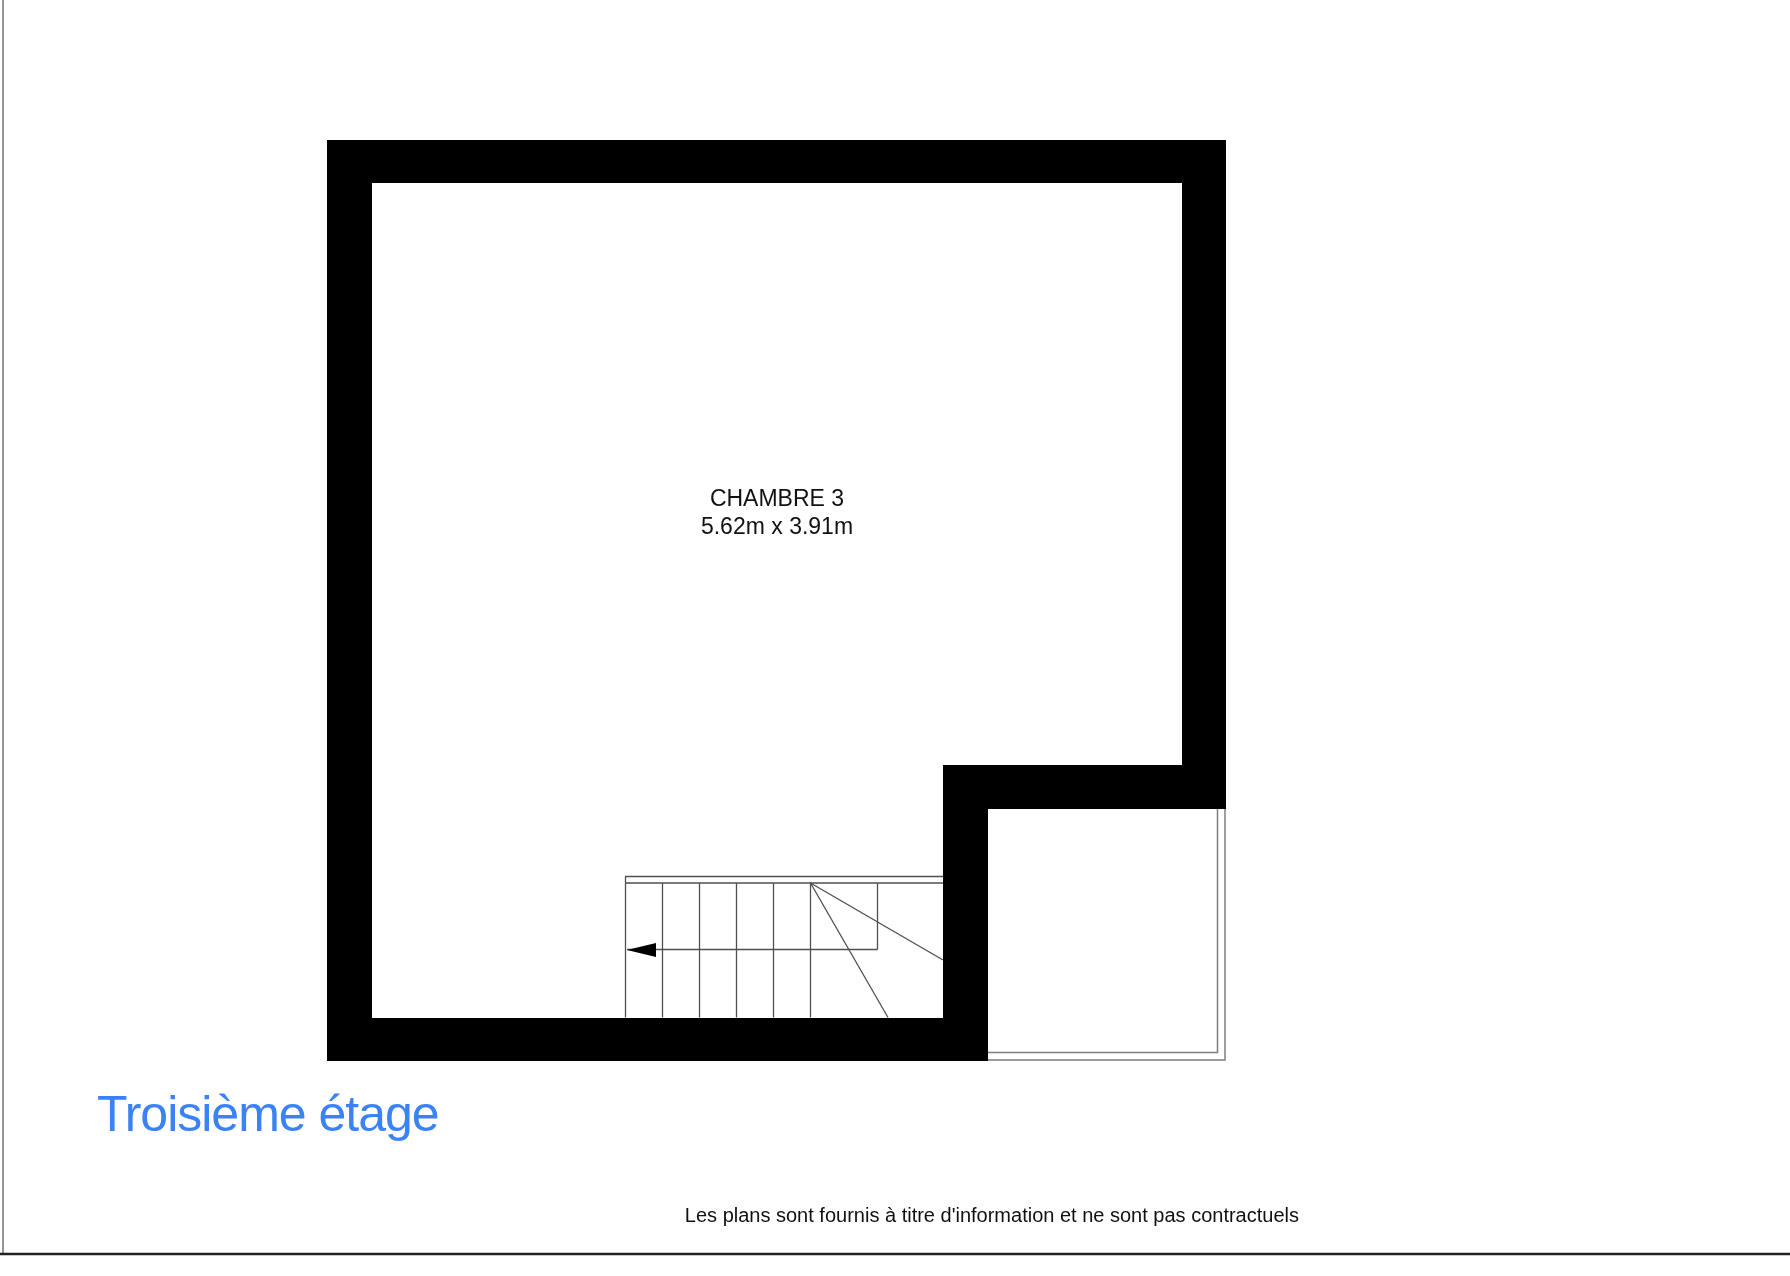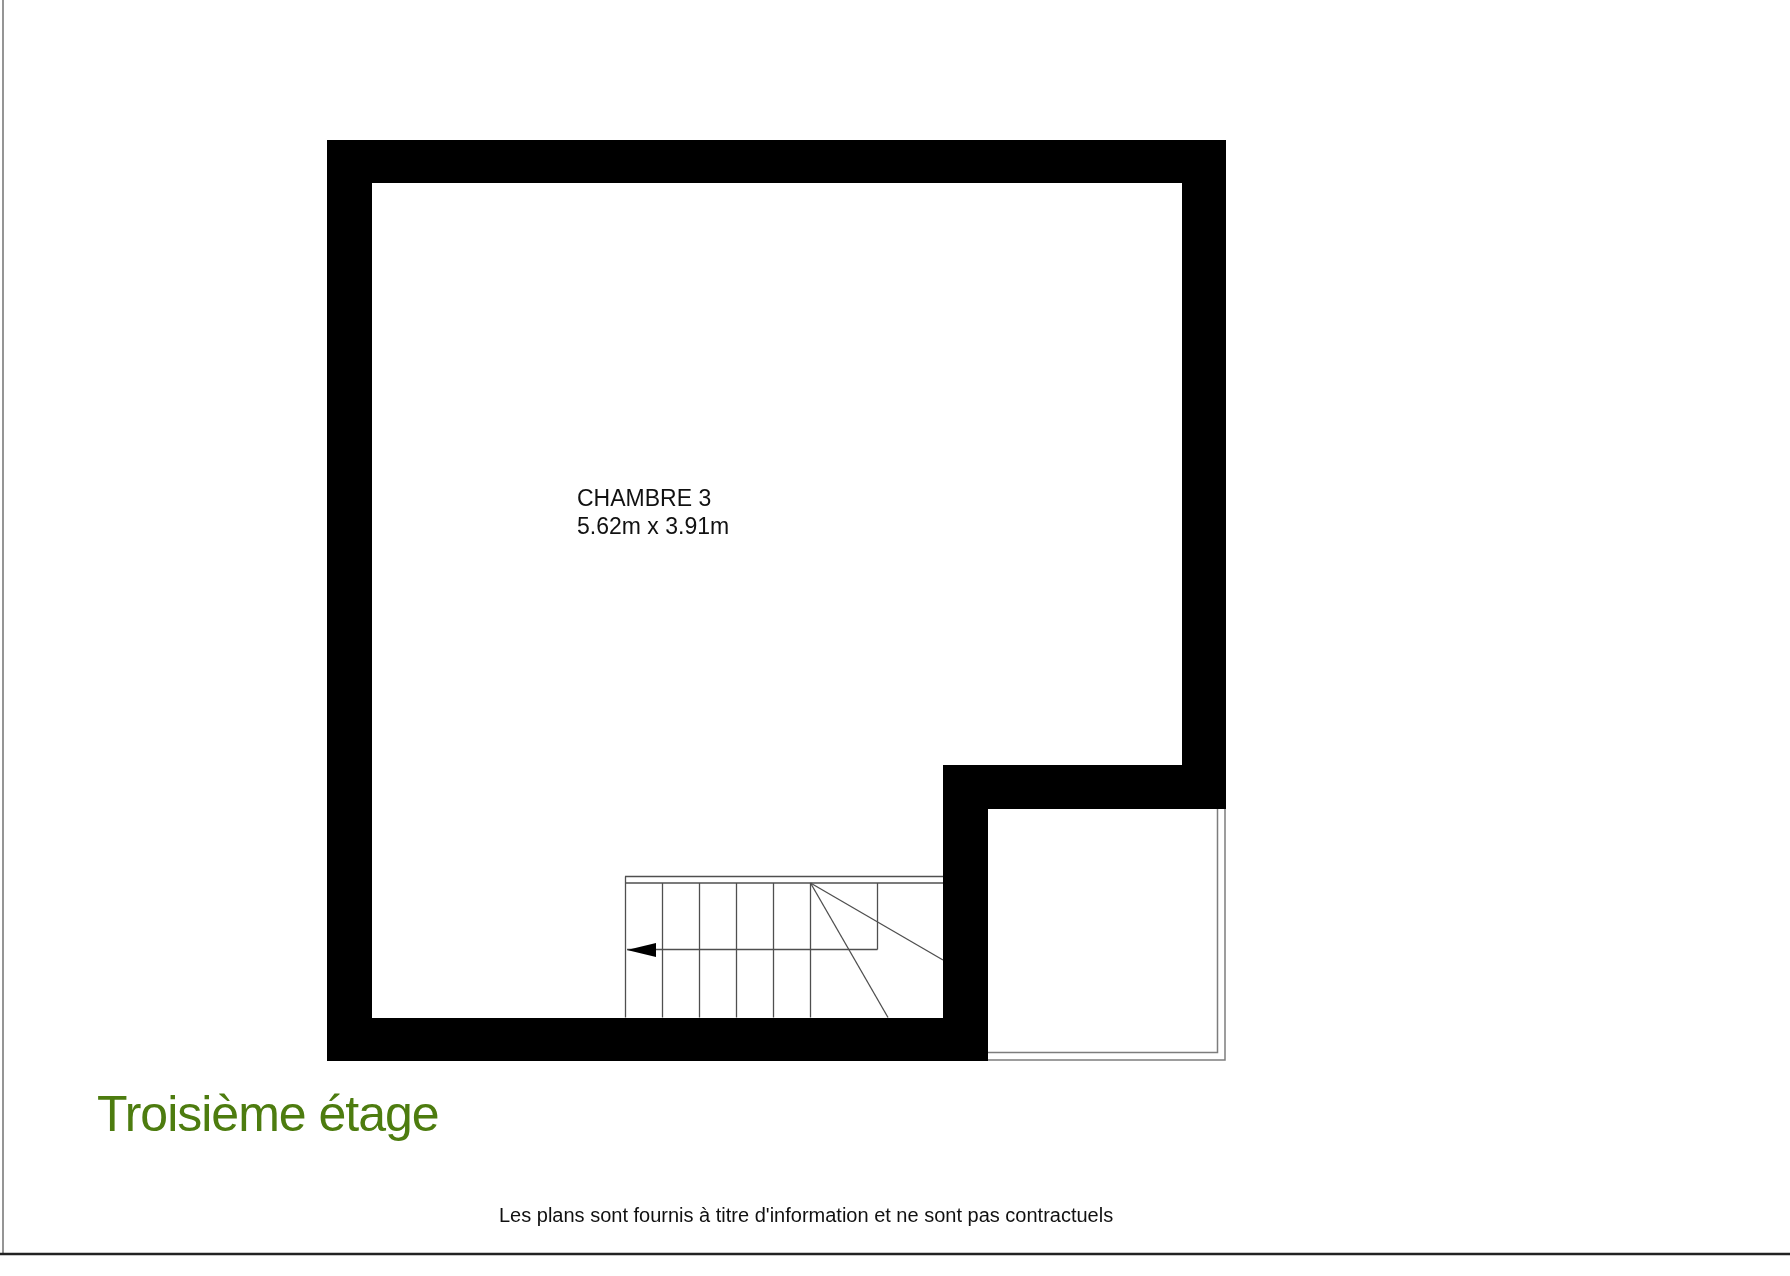--- a/index.html
+++ b/index.html
@@ -19,39 +19,40 @@
   #plan-svg {
     position: absolute;
     left: 0;
     top: 0;
   }
   .room-label {
     position: absolute;
     left: 577px;
     top: 484px;
     width: 400px;
+    text-align: center;
     font-size: 23px;
     line-height: 28px;
     color: #111111;
   }
   .floor-title {
     position: absolute;
     left: 97px;
     top: 1086px;
     font-size: 50px;
     line-height: 56px;
     letter-spacing: -1px;
-    color: #4d7c0f;
+    color: #3b82f6;
   }
   .disclaimer {
     position: absolute;
     left: 499px;
     top: 1203px;
     width: 800px;
-    text-align: left;
+    text-align: right;
     font-size: 20px;
     line-height: 24px;
     color: #111111;
   }
 </style>
 </head>
 <body>
 
 <div id="page">
 

